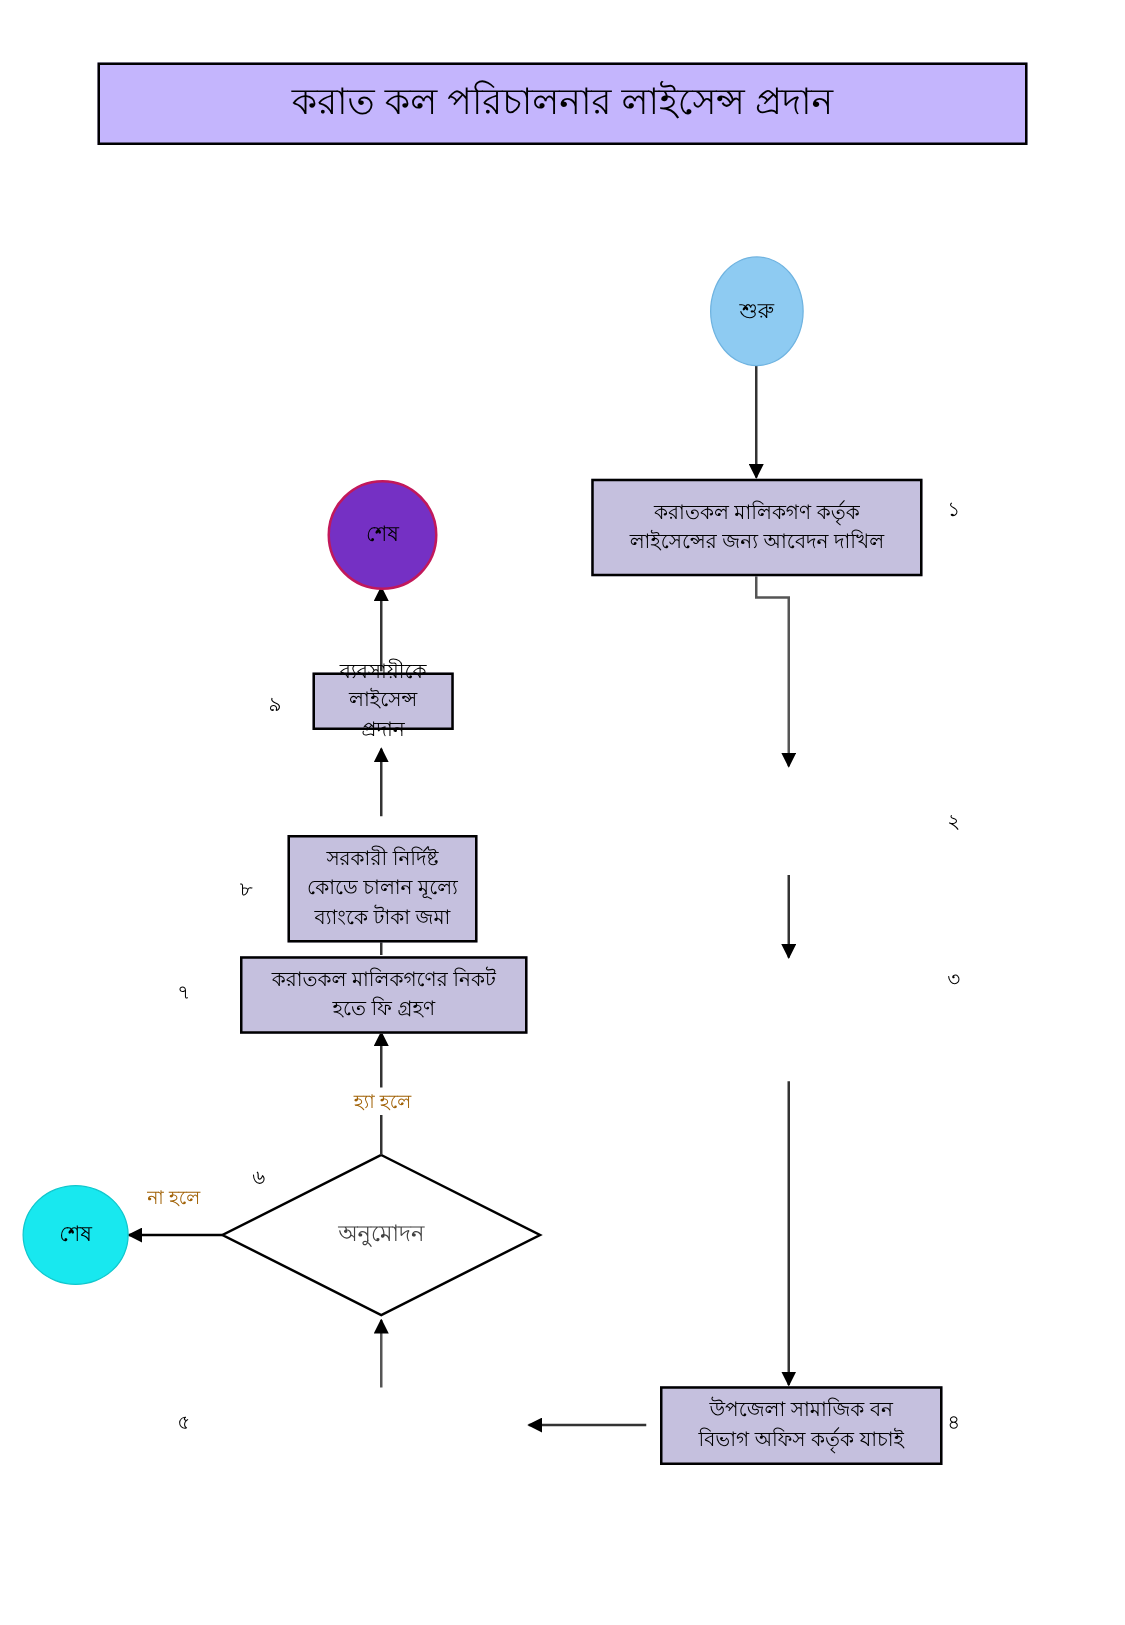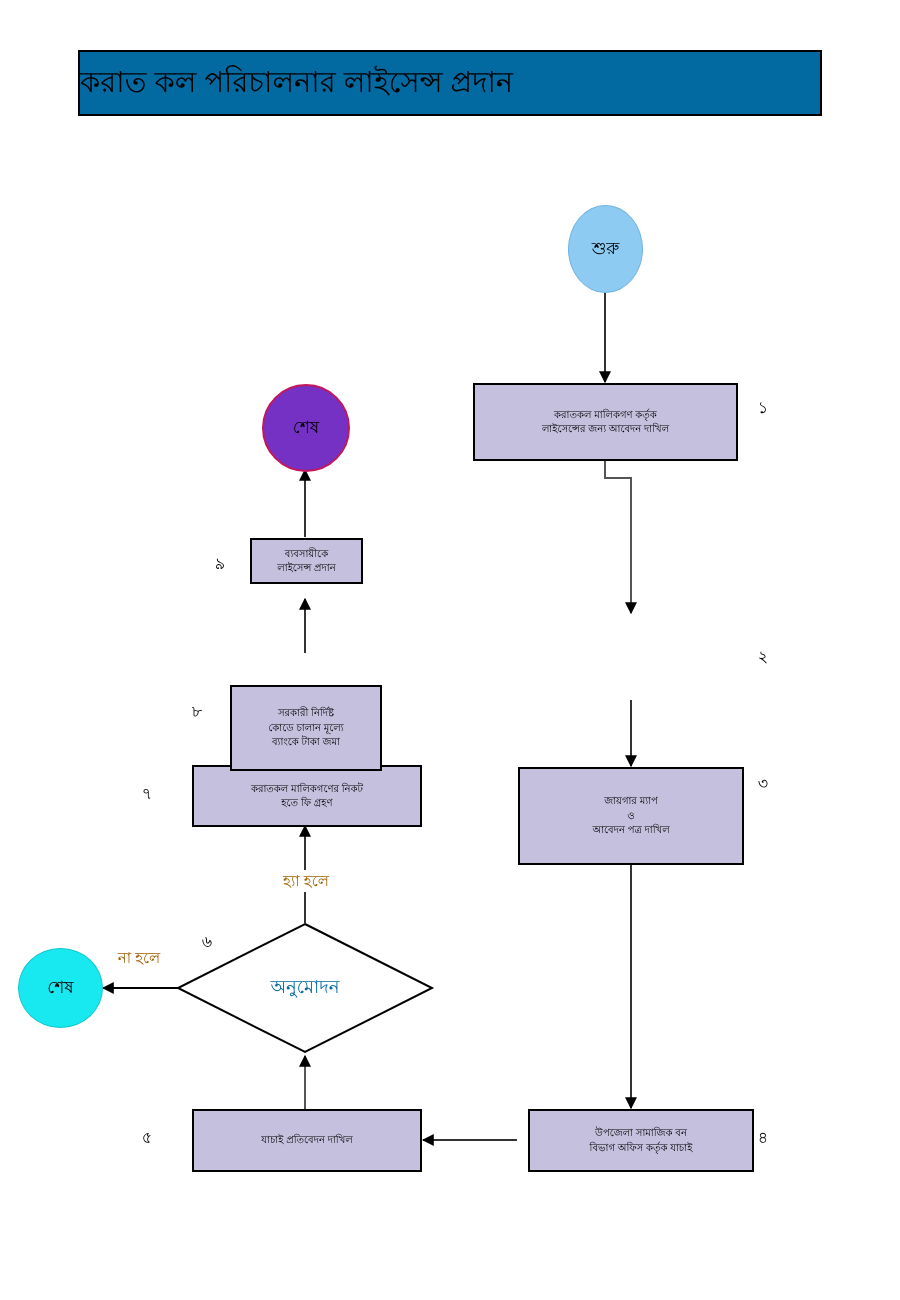--- a/index.html
+++ b/index.html
@@ -25,26 +25,26 @@
     height: 1300px;
   }
 
   
   .title-banner {
     position: absolute;
     left: 78px;
     top: 50px;
     width: 744px;
     height: 66px;
-    background: #0369a1;
+    background: #c4b5fd;
     border: 2px solid #000000;
     box-sizing: border-box;
     display: flex;
     align-items: center;
-    justify-content: flex-start;
+    justify-content: center;
   }
   .title-banner .title-text {
     font-size: 29px;
     color: #000000;
     line-height: 1.1;
     white-space: nowrap;
   }
 
   
   .node {
@@ -52,21 +52,21 @@
     box-sizing: border-box;
     display: flex;
     align-items: center;
     justify-content: center;
     text-align: center;
   }
   .process-box {
     background: #c5c0de;
     border: 2px solid #000000;
     color: #000000;
-    font-size: 10px;
+    font-size: 16px;
     line-height: 1.45;
     padding: 2px 8px;
   }
   .process-box .label {
     display: block;
     white-space: pre-line;
   }
 
   
   .circle {
@@ -92,21 +92,21 @@
     border: 1px solid #10c7cd;
   }
 
   
   .diamond-label {
     position: absolute;
     display: flex;
     align-items: center;
     justify-content: center;
     font-size: 18px;
-    color: #0369a1;
+    color: #404040;
     pointer-events: none;
   }
 
   
   .step-num {
     position: absolute;
     font-size: 16px;
     color: #000000;
     display: flex;
     align-items: center;
@@ -169,56 +169,48 @@
   </div>
 
   <div class="node process-box" style="left:473px; top:383px; width:265px; height:78px;">
     <span class="label">করাতকল মালিকগণ কর্তৃক
 লাইসেন্সের জন্য আবেদন দাখিল</span>
   </div>
   <div class="step-num" style="left:748px; top:396px; width:30px; height:24px;">১</div>
 
   <div class="step-num" style="left:748px; top:645px; width:30px; height:24px;">২</div>
 
-  <div class="node process-box" style="left:518px; top:767px; width:226px; height:98px;">
-    <span class="label">জায়গার ম্যাপ
-ও
-আবেদন পত্র দাখিল</span>
-  </div>
   <div class="step-num" style="left:748px; top:772px; width:30px; height:24px;">৩</div>
 
   <div class="node process-box" style="left:528px; top:1109px; width:226px; height:63px;">
     <span class="label">উপজেলা সামাজিক বন
 বিভাগ অফিস কর্তৃক যাচাই</span>
   </div>
   <div class="step-num" style="left:748px; top:1126px; width:30px; height:24px;">৪</div>
 
-  <div class="node process-box" style="left:192px; top:1109px; width:230px; height:63px;">
-    <span class="label">যাচাই প্রতিবেদন দাখিল</span>
-  </div>
   <div class="step-num" style="left:132px; top:1126px; width:30px; height:24px;">৫</div>
 
   <div class="diamond-label" style="left:225px; top:970px; width:160px; height:36px;">অনুমোদন</div>
   <div class="step-num" style="left:192px; top:930px; width:30px; height:24px;">৬</div>
 
   <div class="edge-label" style="left:266px; top:870px; width:80px; height:22px;">হ্যা হলে</div>
 
   <div class="edge-label" style="left:106px; top:947px; width:66px; height:22px;">না হলে</div>
 
   <div class="node circle circle-end-cyan" style="left:18px; top:948px; width:85px; height:80px;">
     <span>শেষ</span>
   </div>
 
   <div class="node process-box" style="left:192px; top:765px; width:230px; height:62px;">
     <span class="label">করাতকল মালিকগণের নিকট
 হতে ফি গ্রহণ</span>
   </div>
   <div class="step-num" style="left:132px; top:782px; width:30px; height:24px;">৭</div>
 
-  <div class="node process-box" style="left:230px; top:668px; width:152px; height:86px;margin-top:17px;">
+  <div class="node process-box" style="left:230px; top:668px; width:152px; height:86px;">
     <span class="label">সরকারী নির্দিষ্ট
 কোডে চালান মূল্যে
 ব্যাংকে টাকা জমা</span>
   </div>
   <div class="step-num" style="left:182px; top:700px; width:30px; height:24px;">৮</div>
 
   <div class="node process-box" style="left:250px; top:538px; width:113px; height:46px;">
     <span class="label">ব্যবসায়ীকে
 লাইসেন্স প্রদান</span>
   </div>

